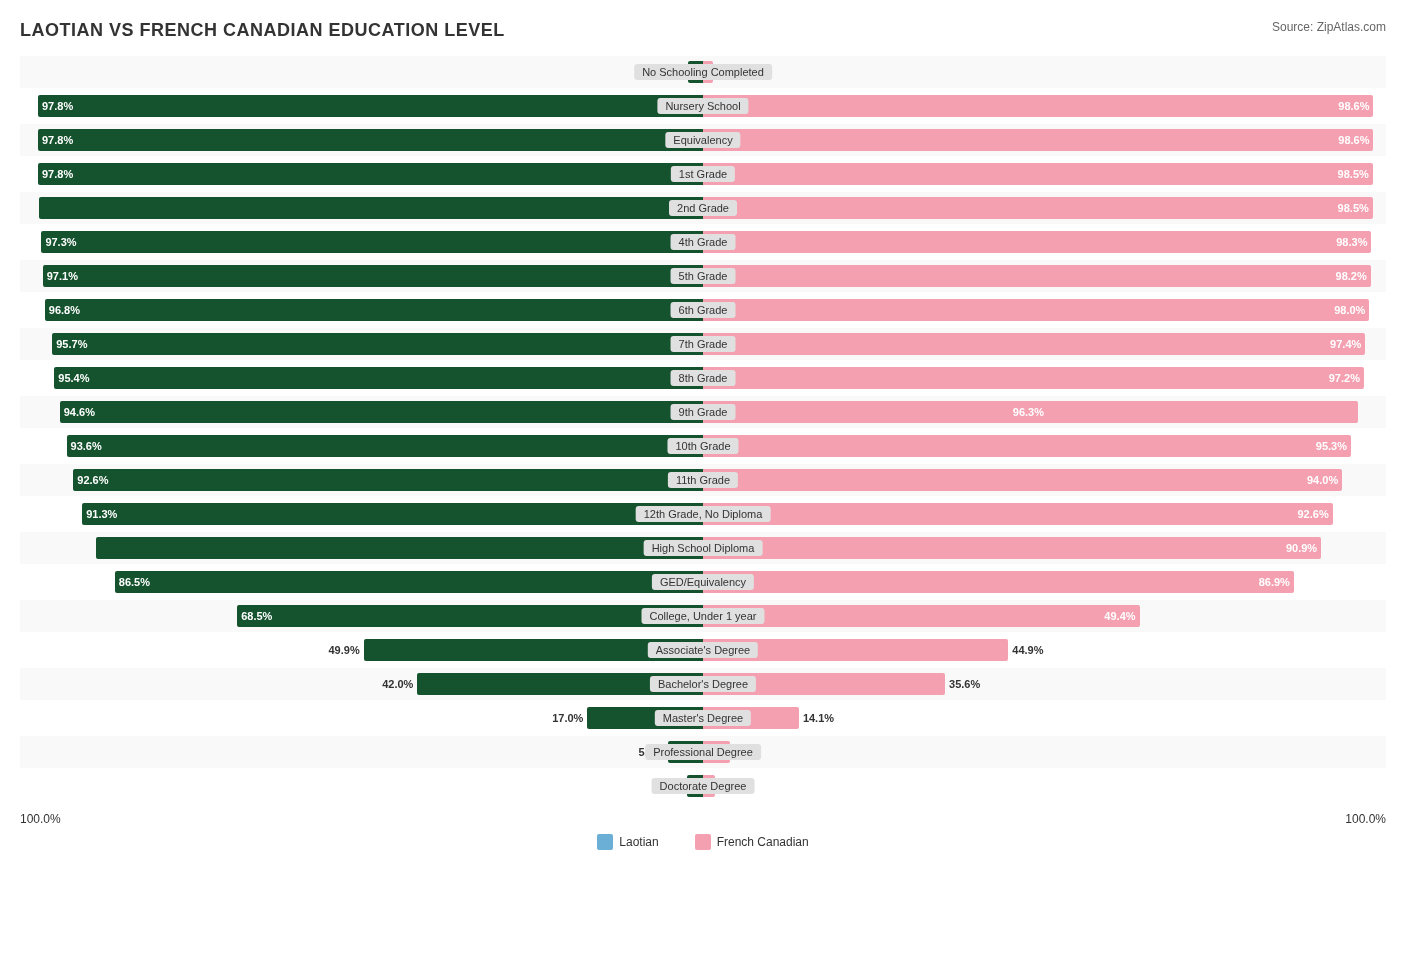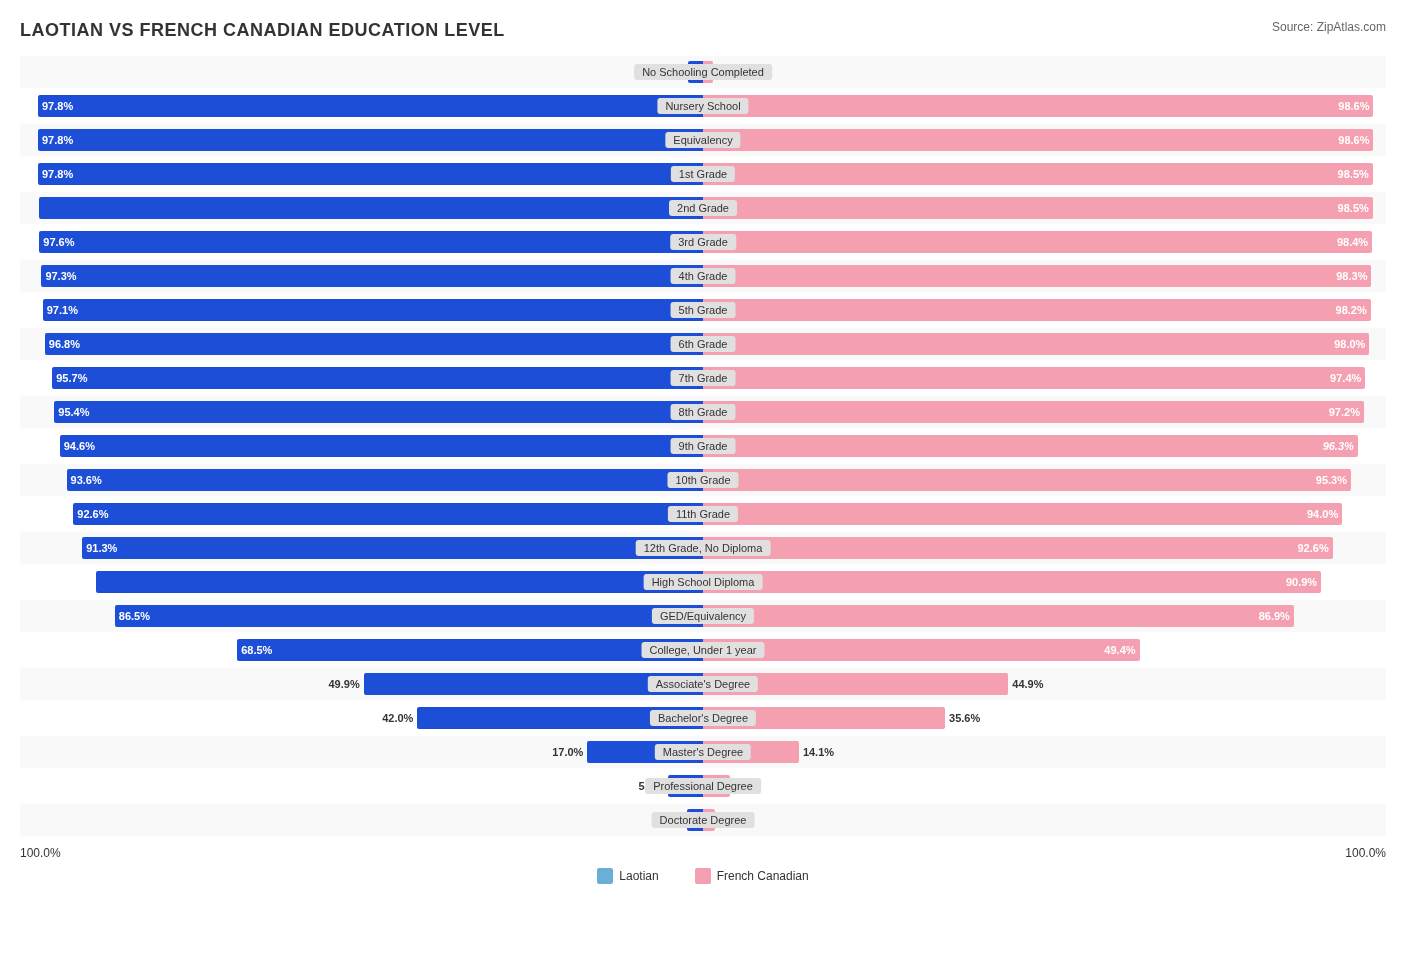--- a/index.html
+++ b/index.html
@@ -76,21 +76,21 @@
       background: #e0e0e0;
       color: #333;
       font-size: 11px;
       padding: 2px 8px;
       border-radius: 3px;
       white-space: nowrap;
       z-index: 10;
       text-align: left;
     }
     .bar-blue {
-      background: #1d4ed8;
+      background: #14532d;
       height: 22px;
       border-radius: 2px 0 0 2px;
       display: flex;
       align-items: center;
       justify-content: flex-start;
       position: relative;
     }
     .bar-pink {
       background: #f4a0b0;
       height: 22px;
@@ -230,33 +230,20 @@
         </div>
         <div class="label-center">2nd Grade</div>
         <div class="right-section">
           <div class="bar-pink" style="width: 669.8px; justify-content: flex-end;">
             <span class="bar-value-right">98.5%</span>
           </div>
         </div>
       </div>
       <div class="bar-row">
         <div class="left-section">
-          <div class="bar-blue" style="width: 663.68px; justify-content: flex-start;">
-            <span class="bar-value-left">97.6%</span>
-          </div>
-        </div>
-        <div class="label-center">3rd Grade</div>
-        <div class="right-section">
-          <div class="bar-pink" style="width: 669.12px; justify-content: flex-end;">
-            <span class="bar-value-right">98.4%</span>
-          </div>
-        </div>
-      </div>
-      <div class="bar-row">
-        <div class="left-section">
           <div class="bar-blue" style="width: 661.64px; justify-content: flex-start;">
             <span class="bar-value-left">97.3%</span>
           </div>
         </div>
         <div class="label-center">4th Grade</div>
         <div class="right-section">
           <div class="bar-pink" style="width: 668.44px; justify-content: flex-end;">
             <span class="bar-value-right">98.3%</span>
           </div>
         </div>
@@ -314,21 +301,21 @@
         </div>
       </div>
       <div class="bar-row">
         <div class="left-section">
           <div class="bar-blue" style="width: 643.28px; justify-content: flex-start;">
             <span class="bar-value-left">94.6%</span>
           </div>
         </div>
         <div class="label-center">9th Grade</div>
         <div class="right-section">
-          <div class="bar-pink" style="width: 654.84px; justify-content: flex-end; font-style: italic;">
+          <div class="bar-pink" style="width: 654.84px; justify-content: center;">
             <span class="bar-value-right">96.3%</span>
           </div>
         </div>
       </div>
       <div class="bar-row">
         <div class="left-section">
           <div class="bar-blue" style="width: 636.48px; justify-content: flex-start;">
             <span class="bar-value-left">93.6%</span>
           </div>
         </div>

